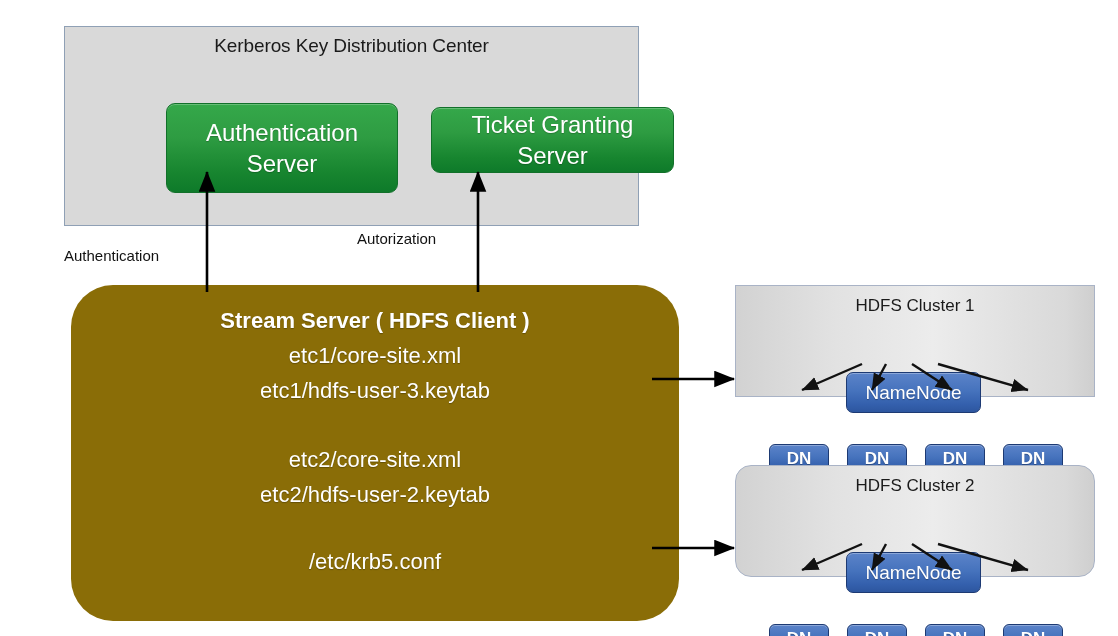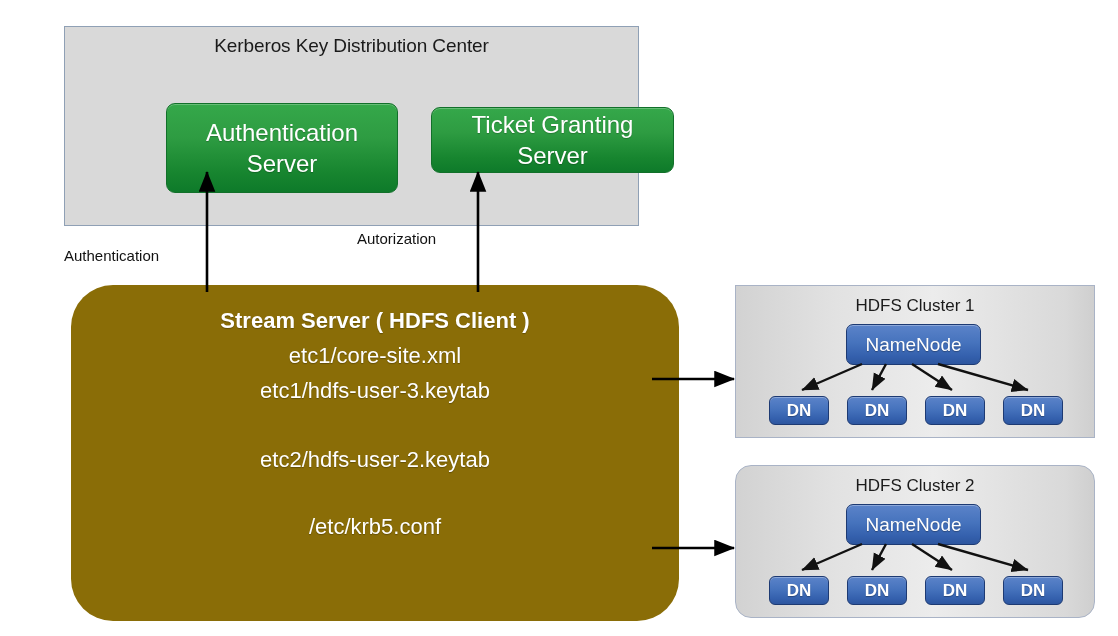--- a/index.html
+++ b/index.html
@@ -97,21 +97,21 @@
   .stream-lines .hdr {
     font-weight: bold;
     font-size: 22px;
   }
   .stream-lines .gap { height: 34px; }
   .stream-lines .gap2 { height: 32px; }
 
   
   .cluster-panel {
     position: absolute;
-    width: 360px; height: 153px;
+    width: 360px; height: 112px;
     background: linear-gradient(90deg, #d2d2d2 0%, #e2e2e2 28%, #ececec 55%, #d9d9d9 92%, #cfcfcf 100%);
     border: 1px solid #a9b3c6;
     box-sizing: border-box;
   }
   .cluster-panel.c1 { left: 735px; top: 285px; }
   .cluster-panel.c2 { left: 735px; top: 465px; border-radius: 16px; }
   .cluster-title {
     position: absolute;
     left: 0; top: 10px;
     width: 100%;
@@ -125,20 +125,21 @@
     border: 1px solid #1d3a73;
     border-radius: 7px;
     color: #ffffff;
     text-align: center;
     display: flex;
     align-items: center;
     justify-content: center;
     box-sizing: border-box;
     box-shadow: inset 0 1px 0 rgba(255,255,255,0.3);
     text-shadow: 0 1px 1px rgba(0,0,0,0.3);
+    margin-top: 48px;
   }
   .namenode {
     left: 110px; top: 38px;
     width: 135px; height: 41px;
     font-size: 19px;
   }
   .dn {
     top: 110px;
     width: 60px; height: 29px;
     font-size: 17px;
@@ -182,20 +183,21 @@
 
   <div class="flow-label authentication">Authentication</div>
   <div class="flow-label authorization">Autorization</div>
 
   <div class="stream-box">
     <div class="stream-lines">
       <div class="hdr">Stream Server    ( HDFS Client )</div>
       <div>etc1/core-site.xml</div>
       <div>etc1/hdfs-user-3.keytab</div>
       <div class="gap"></div>
+      <div>etc2/core-site.xml</div>
       <div>etc2/hdfs-user-2.keytab</div>
       <div class="gap2"></div>
       <div>/etc/krb5.conf</div>
     </div>
   </div>
 
   <div class="cluster-panel c1">
     <div class="cluster-title">HDFS Cluster 1</div>
     <div class="blue-node namenode">NameNode</div>
     <div class="blue-node dn d0">DN</div>

